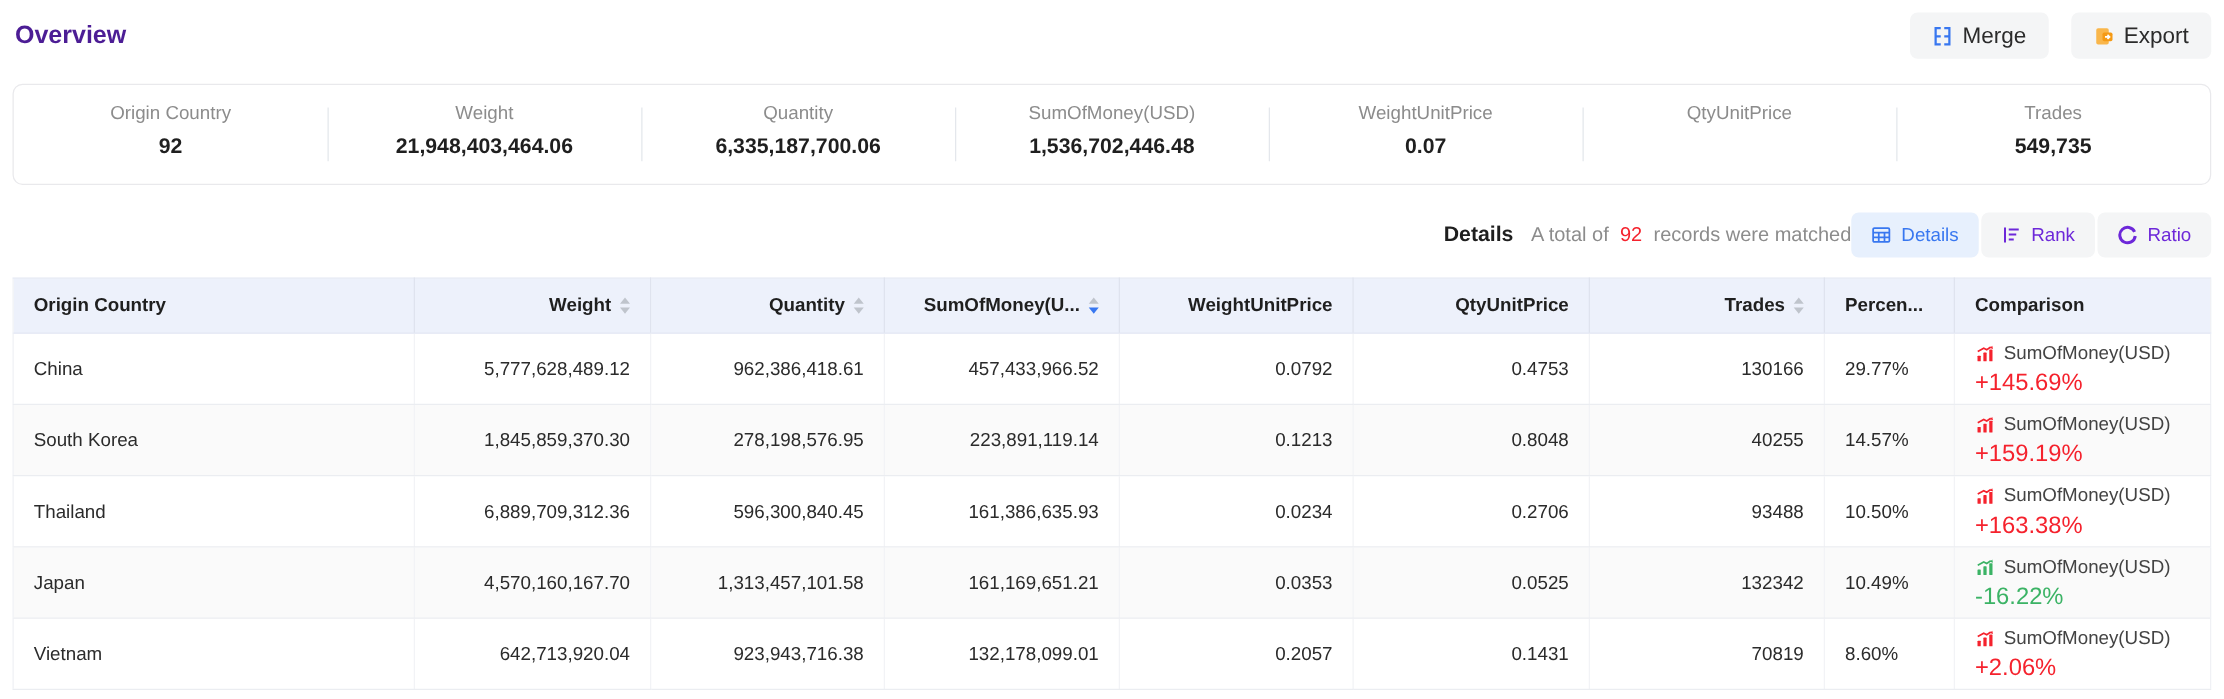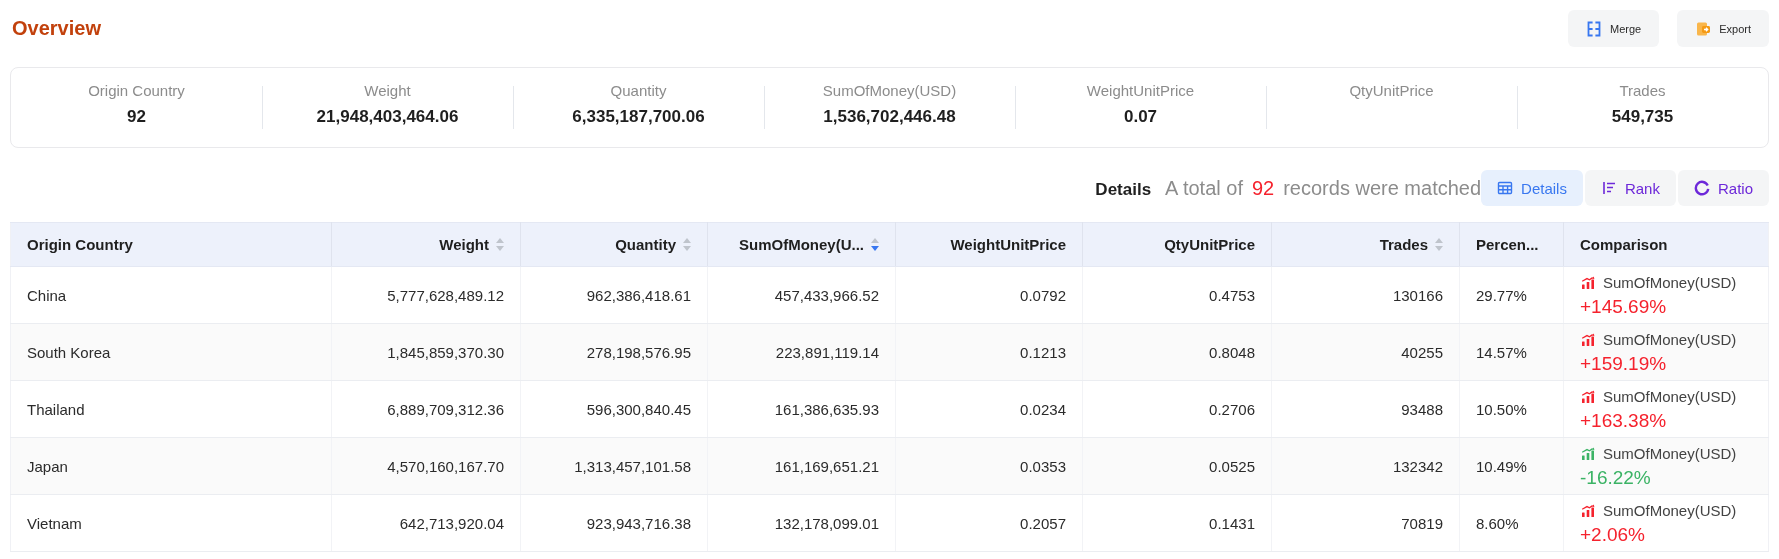--- a/index.html
+++ b/index.html
@@ -1,41 +1,41 @@
 <!DOCTYPE html>
 <html><head>
 <meta charset="utf-8">
 <style>
   * { box-sizing: border-box; margin: 0; padding: 0; }
   html, body { width: 1779px; height: 559px; background: #fff; overflow: hidden; }
   body { font-family: "Liberation Sans", sans-serif; color: #262626; font-size: 15px; }
 
   
   .topbar { display: flex; align-items: center; justify-content: space-between; padding: 10px 10px 0 12px; height: 47px; }
-  .page-title { font-size: 20px; font-weight: bold; color: #c2410c; }
+  .page-title { font-size: 20px; font-weight: bold; color: #4c1d95; }
   .topbar-actions { display: flex; gap: 18px; }
   .soft-btn { display: inline-flex; align-items: center; gap: 8px; height: 37px; padding: 0 18px;
-              background: #f4f5f6; border: none; border-radius: 6px; font-size: 11px; color: #2b2b2b;
+              background: #f4f5f6; border: none; border-radius: 6px; font-size: 18px; color: #2b2b2b;
               font-family: inherit; cursor: pointer; }
   .soft-btn svg { display: block; }
 
   
   .overview-card { margin: 20px 10px 0 10px; height: 81px; border: 1px solid #e9e9ec; border-radius: 8px;
                    display: flex; align-items: stretch; }
   .stat { flex: 1; text-align: center; position: relative; padding-top: 14px; }
   .stat:not(:first-child)::before { content: ""; position: absolute; left: 0; top: 18px; bottom: 18px;
                                     width: 1px; background: #e4e7ec; }
   .stat-label { font-size: 15px; color: #8c8c8c; }
   .stat-value { font-size: 17px; font-weight: bold; color: #1f1f1f; margin-top: 8px; }
 
   
   .details-bar { margin: 22px 10px 0 12px; height: 36px; display: flex; align-items: center; justify-content: flex-end; }
   .details-left { display: flex; align-items: baseline; gap: 14px; }
   .section-title { font-size: 17px; font-weight: bold; color: #1f1f1f; }
-  .records-line { font-size: 20px; color: #8c8c8c; display: flex; gap: 9px; }
+  .records-line { font-size: 16px; color: #8c8c8c; display: flex; gap: 9px; }
   .records-count { color: #f5222d; }
 
   .view-tabs { display: flex; gap: 2px; }
   .view-tab { display: inline-flex; align-items: center; gap: 8px; height: 36px; padding: 0 16px;
               background: #f4f5f6; border: none; border-radius: 6px; font-size: 15px; color: #6d28d9;
               font-family: inherit; cursor: pointer; }
   .view-tab[data-active="true"] { background: #e7f0fd; color: #3877f0; }
   .view-tab svg { display: block; }
 
   

